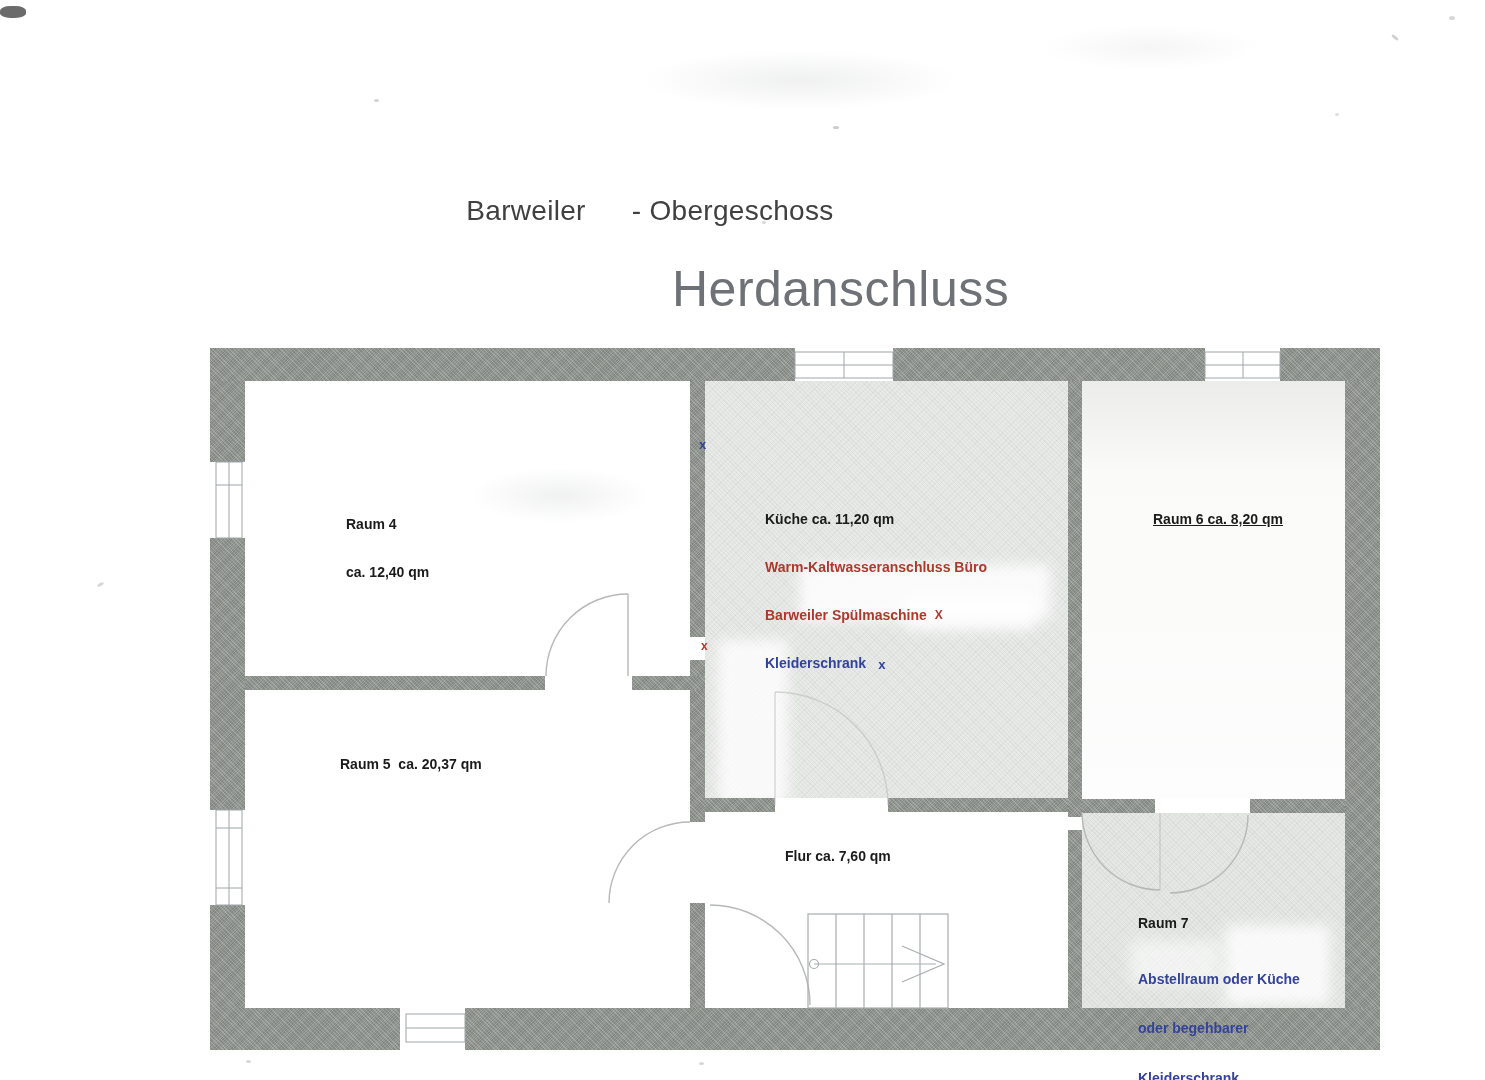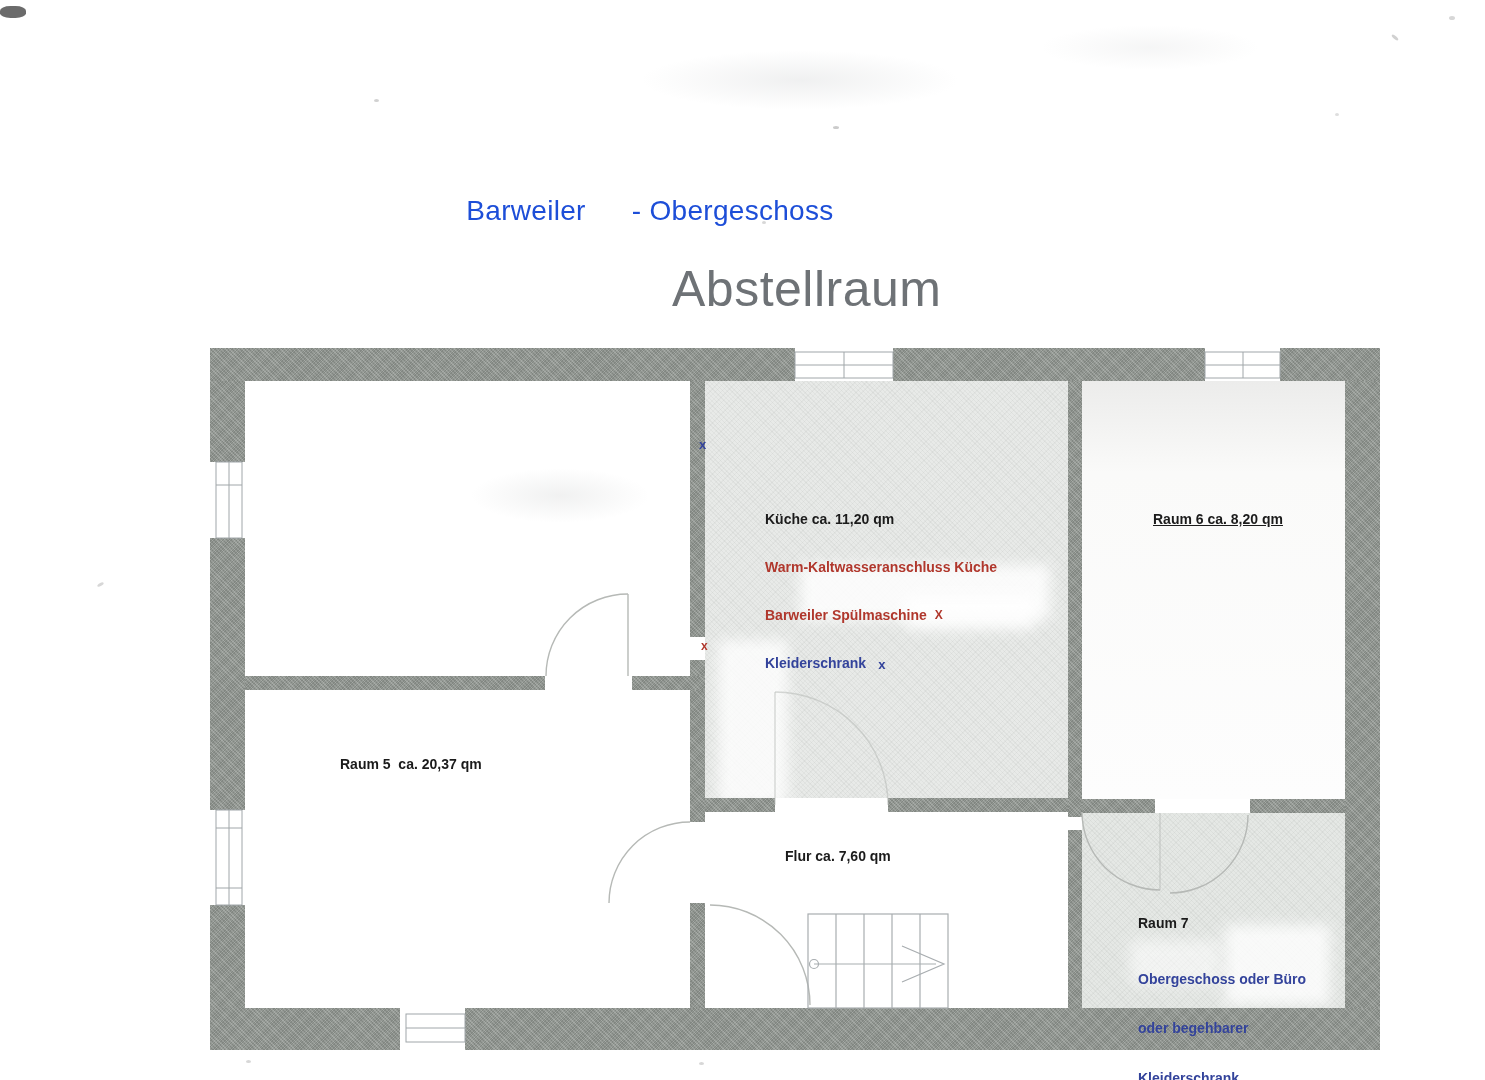--- a/index.html
+++ b/index.html
@@ -12,21 +12,21 @@
       repeating-linear-gradient(-45deg, rgba(40,45,40,.16) 0 1px, rgba(0,0,0,0) 1px 2px);}
   
   .fill{position:absolute;}
   .speckle{background-image:
       repeating-linear-gradient(45deg, rgba(110,115,110,.07) 0 1px, transparent 1px 3px),
       repeating-linear-gradient(-45deg, rgba(110,115,110,.06) 0 1px, transparent 1px 4px);}
   .blotch{position:absolute;background:#ffffff;filter:blur(7px);}
   .smudge{position:absolute;border-radius:50%;}
   .speck{position:absolute;background:#7c7c7c;border-radius:50%;}
   
-  .doc-header{position:absolute;left:434px;top:163px;font-size:28px;color:#1d4ed8;
+  .doc-header{position:absolute;left:434px;top:163px;font-size:28px;color:#404040;
               letter-spacing:.3px;white-space:pre;}
   .hdr-right{margin-left:46px;}
   .plan-title{position:absolute;left:672px;top:260px;font-size:50px;font-weight:300;
               color:#6e7276;letter-spacing:.5px;white-space:pre;}
   .lbl{position:absolute;font-weight:bold;font-size:14px;color:#1b1b1b;white-space:pre;line-height:16px;}
   .red{color:#b0372c;}
   .blue{color:#33439b;}
   .marker{position:absolute;font-weight:bold;white-space:pre;}
   svg.overlay{position:absolute;left:0;top:0;pointer-events:none;}
 </style>
@@ -45,21 +45,21 @@
   <div class="speck" style="left:97px;top:583px;width:7px;height:3px;opacity:.3;transform:rotate(-30deg);"></div>
   <div class="speck" style="left:1391px;top:36px;width:8px;height:3px;opacity:.35;transform:rotate(40deg);"></div>
   <div class="speck" style="left:1449px;top:16px;width:6px;height:4px;opacity:.3;"></div>
   <div class="speck" style="left:246px;top:1060px;width:5px;height:3px;opacity:.3;"></div>
   <div class="speck" style="left:699px;top:1062px;width:5px;height:3px;opacity:.3;"></div>
   <div class="speck" style="left:1335px;top:113px;width:4px;height:3px;opacity:.25;"></div>
 
   <div class="doc-header">
     <span>Barweiler</span><span class="hdr-right">- Obergeschoss</span>
   </div>
-  <div class="plan-title">Abstellraum</div>
+  <div class="plan-title">Herdanschluss</div>
 
   <div class="fill speckle" style="left:705px;top:381px;width:363px;height:417px;background-color:#e8eae8;"></div>
   <div class="fill" style="left:1082px;top:381px;width:263px;height:418px;background:linear-gradient(#ececeb,#fafaf9 22%,#fdfdfd);"></div>
   <div class="fill speckle" style="left:1082px;top:813px;width:263px;height:195px;background-color:#e5e8e5;"></div>
   <div class="blotch" style="left:800px;top:565px;width:250px;height:55px;opacity:.85;"></div>
   <div class="blotch" style="left:905px;top:595px;width:130px;height:35px;opacity:.8;"></div>
   <div class="blotch" style="left:718px;top:640px;width:70px;height:165px;opacity:.8;"></div>
   <div class="blotch" style="left:1225px;top:925px;width:105px;height:80px;opacity:.8;"></div>
   <div class="blotch" style="left:1130px;top:940px;width:90px;height:45px;opacity:.55;"></div>
 
@@ -124,35 +124,39 @@
       <line x1="836" y1="914" x2="836" y2="1008"></line>
       <line x1="864" y1="914" x2="864" y2="1008"></line>
       <line x1="892" y1="914" x2="892" y2="1008"></line>
       <line x1="920" y1="914" x2="920" y2="1008"></line>
       <line x1="814" y1="964" x2="936" y2="964"></line>
       <circle cx="814" cy="964" r="4.5"></circle>
       <polyline points="902,946 944,964 902,982"></polyline>
     </g>
   </svg>
 
+  <div class="lbl" style="left:346px;top:484px;">
+    <div>Raum 4</div>
+    <div>ca. 12,40 qm</div>
+  </div>
 
   <div class="lbl" style="left:765px;top:479px;">
     <div>Küche ca. 11,20 qm</div>
-    <div class="red">Warm-Kaltwasseranschluss Küche</div>
+    <div class="red">Warm-Kaltwasseranschluss Büro</div>
     <div><span class="red">Barweiler Spülmaschine</span><span class="red" style="margin-left:8px;font-size:12px;vertical-align:1px;">X</span></div>
     <div><span class="blue">Kleiderschrank</span><span class="blue" style="margin-left:12px;font-size:13px;vertical-align:-1px;">x</span></div>
   </div>
 
   <div class="lbl" style="left:1153px;top:511px;text-decoration:underline;">Raum 6 ca. 8,20 qm</div>
   <div class="lbl" style="left:340px;top:756px;">Raum 5  ca. 20,37 qm</div>
   <div class="lbl" style="left:785px;top:848px;">Flur ca. 7,60 qm</div>
 
   <div class="lbl" style="left:1138px;top:882px;line-height:16.5px;">
     <div>Raum 7</div>
-    <div class="blue" style="margin-top:6px;">Obergeschoss oder Büro</div>
+    <div class="blue" style="margin-top:6px;">Abstellraum oder Küche</div>
     <div class="blue">oder begehbarer</div>
     <div class="blue">Kleiderschrank.</div>
   </div>
 
   <div class="marker blue" style="left:699px;top:437px;font-size:13px;">x</div>
   <div class="marker red" style="left:701px;top:639px;font-size:12px;">x</div>
 
 </div>
 
 </body></html>

